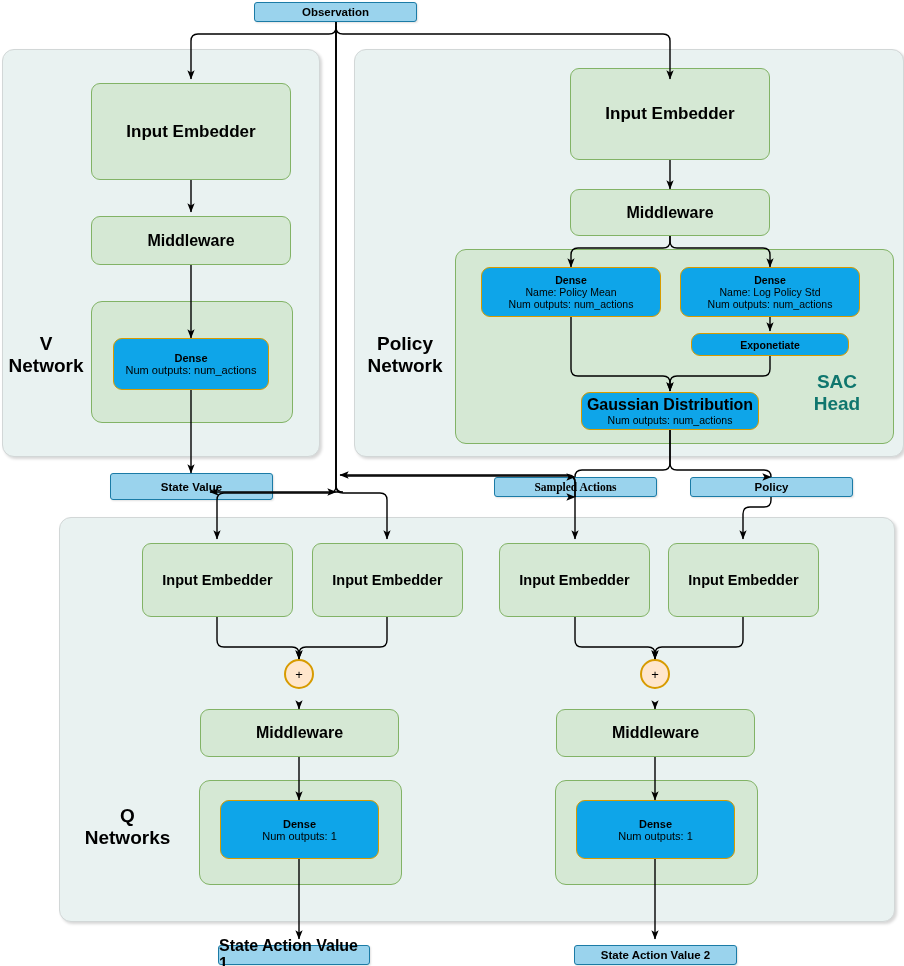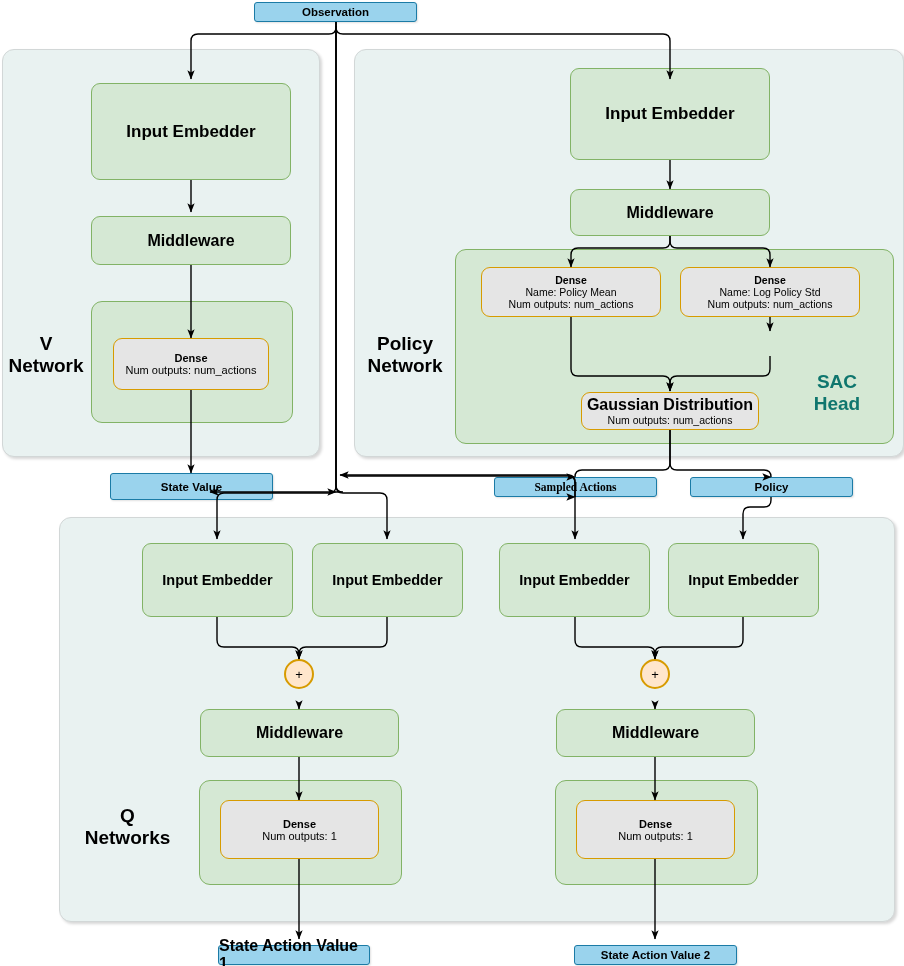--- a/index.html
+++ b/index.html
@@ -53,21 +53,21 @@
     display:flex;align-items:center;justify-content:center;
     font-weight:bold;color:#000;
     text-align:left;
     z-index:3;
     box-sizing:border-box;
   }
 
   
   .leaf{
     position:absolute;
-    background:#e5e5e5;
+    background:#0ea5e9;
     border:1.8px solid #d79b00;
     border-radius:9px;
     display:flex;flex-direction:column;align-items:center;justify-content:center;
     color:#000;text-align:center;
     z-index:3;
     box-sizing:border-box;
     padding:2px 4px;
   }
   .leaf .t1{font-weight:bold;}
   .leaf .t2,.leaf .t3{font-weight:normal;}
@@ -220,20 +220,23 @@
     <span class="t2" style="font-size:10.5px;">Name: Policy Mean</span>
     <span class="t3" style="font-size:10.5px;">Num outputs: num_actions</span>
   </div>
 
   <div class="leaf" style="left:680px;top:267px;width:180px;height:50px;">
     <span class="t1" style="font-size:10.5px;">Dense</span>
     <span class="t2" style="font-size:10.5px;">Name: Log Policy Std</span>
     <span class="t3" style="font-size:10.5px;">Num outputs: num_actions</span>
   </div>
 
+  <div class="leaf" style="left:691px;top:333px;width:158px;height:23px;">
+    <span class="t1" style="font-size:10.5px;">Exponetiate</span>
+  </div>
 
   <div class="leaf" style="left:581px;top:392px;width:178px;height:38px;">
     <span class="t1" style="font-size:16px;">Gaussian Distribution</span>
     <span class="t2" style="font-size:10.5px;">Num outputs: num_actions</span>
   </div>
 
   <div class="io" style="left:494px;top:477px;width:163px;height:20px;font-size:11.5px;font-family:Liberation Serif, serif;">
     <span>Sampled Actions</span>
   </div>
 

